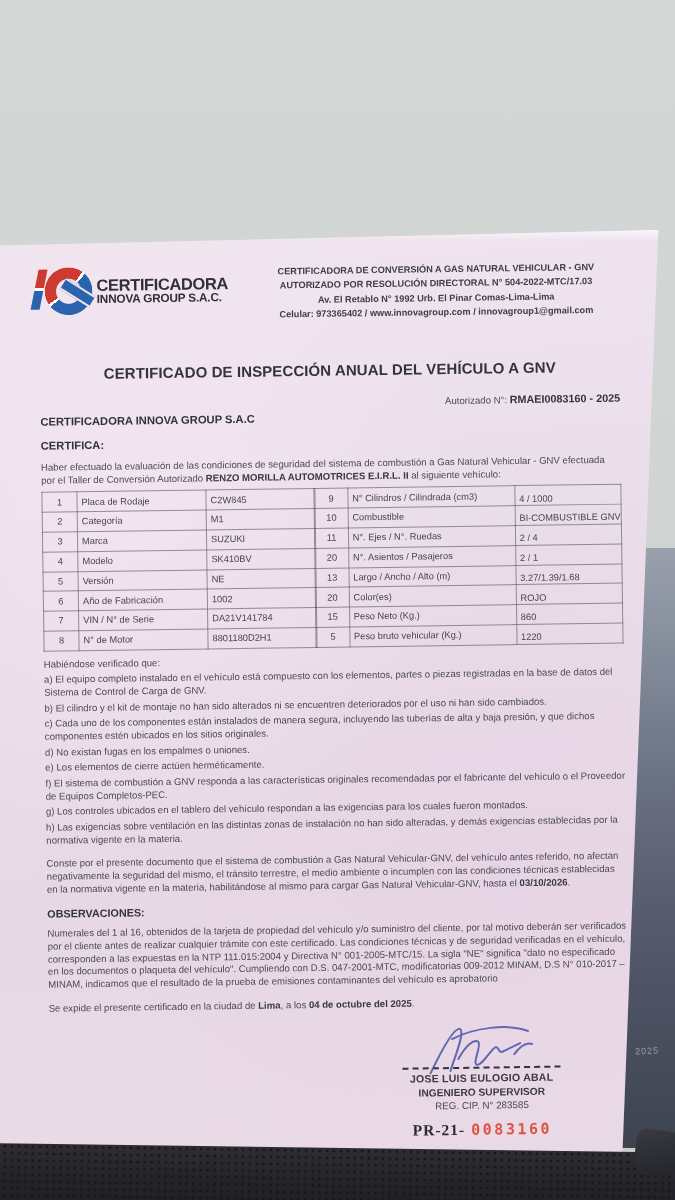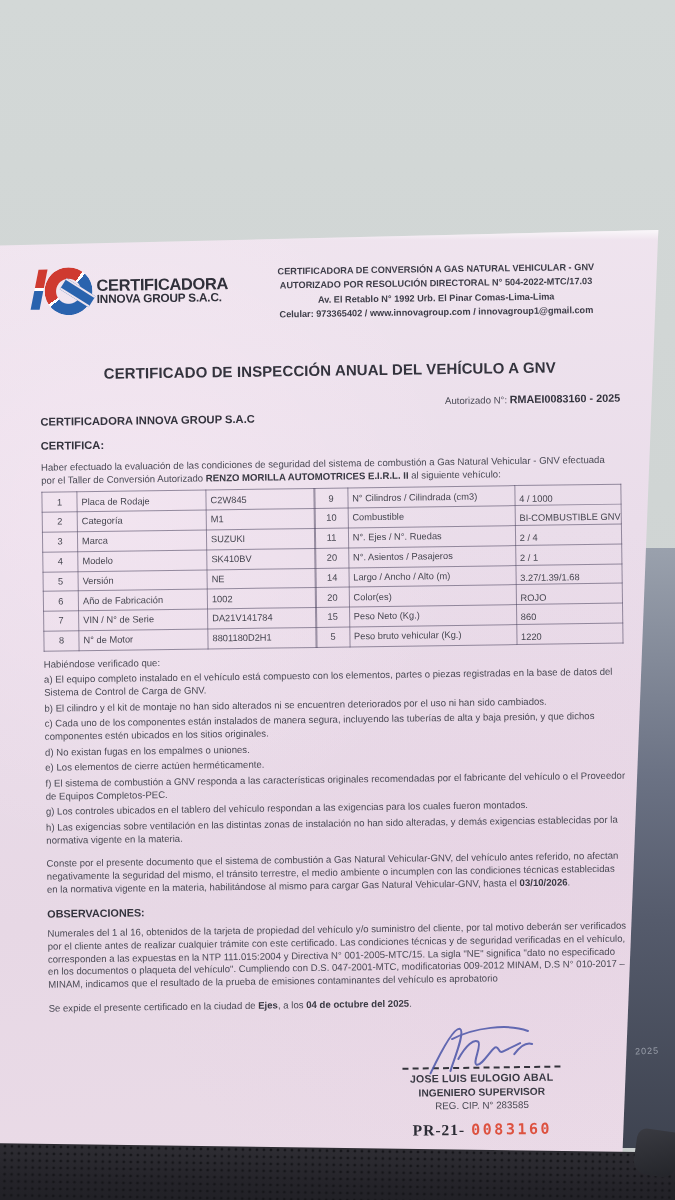--- a/index.html
+++ b/index.html
@@ -215,21 +215,21 @@
               </td>
             </tr>
         <tr>
               <td class="num">20</td>
               <td class="lbl">N°. Asientos / Pasajeros</td>
               <td class="val">
                 <div>2 / 1</div>
               </td>
             </tr>
         <tr>
-              <td class="num">14</td>
+              <td class="num">13</td>
               <td class="lbl">Largo / Ancho / Alto (m)</td>
               <td class="val">
                 <div>3.27/1.39/1.68</div>
               </td>
             </tr>
         <tr>
               <td class="num">20</td>
               <td class="lbl">Color(es)</td>
               <td class="val">
                 <div>ROJO</div>
@@ -261,21 +261,21 @@
     <div class="vitem">e) Los elementos de cierre actúen herméticamente.</div>
     <div class="vitem">f) El sistema de combustión a GNV responda a las características originales recomendadas por el fabricante del vehículo o el Proveedor de Equipos Completos-PEC.</div>
     <div class="vitem">g) Los controles ubicados en el tablero del vehículo respondan a las exigencias para los cuales fueron montados.</div>
     <div class="vitem">h) Las exigencias sobre ventilación en las distintas zonas de instalación no han sido alteradas, y demás exigencias establecidas por la normativa vigente en la materia.</div>
 
     <div class="para"><span>Conste por el presente documento que el sistema de combustión a Gas Natural Vehicular-GNV, del vehículo antes referido, no afectan negativamente la seguridad del mismo, el tránsito terrestre, el medio ambiente o incumplen con las condiciones técnicas establecidas en la normativa vigente en la materia, habilitándose al mismo para cargar Gas Natural Vehicular-GNV, hasta el </span><span class="b">03/10/2026</span><span>.</span></div>
 
     <div class="obs-head">OBSERVACIONES:</div>
     <div class="para" style="margin-top:7px">Numerales del 1 al 16, obtenidos de la tarjeta de propiedad del vehículo y/o suministro del cliente, por tal motivo deberán ser verificados por el cliente antes de realizar cualquier trámite con este certificado. Las condiciones técnicas y de seguridad verificadas en el vehículo, corresponden a las expuestas en la NTP 111.015:2004 y Directiva N° 001-2005-MTC/15. La sigla "NE" significa "dato no especificado en los documentos o plaqueta del vehículo". Cumpliendo con D.S. 047-2001-MTC, modificatorias 009-2012 MINAM, D.S N° 010-2017 – MINAM, indicamos que el resultado de la prueba de emisiones contaminantes del vehículo es aprobatorio</div>
 
-    <div class="para"><span>Se expide el presente certificado en la ciudad de </span><span class="b">Ejes</span><span>, a los </span><span class="b">04 de octubre del 2025</span><span>.</span></div>
+    <div class="para"><span>Se expide el presente certificado en la ciudad de </span><span class="b">Lima</span><span>, a los </span><span class="b">04 de octubre del 2025</span><span>.</span></div>
 
     <div class="sigblock">
       <svg class="sig-svg" width="170" height="58" viewBox="0 0 170 58">
         <g fill="none" stroke="#4a55a8" stroke-width="2" stroke-linecap="round" opacity="0.85">
           <path d="M34,54 C44,34 58,8 64,10 C70,13 56,44 54,52"></path>
           <path d="M62,40 C70,26 78,20 82,23 C86,26 76,44 80,46 C85,48 94,32 99,29 C103,27 102,36 107,33 L124,25"></path>
           <path d="M56,20 C78,9 112,5 132,13"></path>
           <path d="M118,36 C124,28 130,24 136,26"></path>
         </g>
       </svg>

